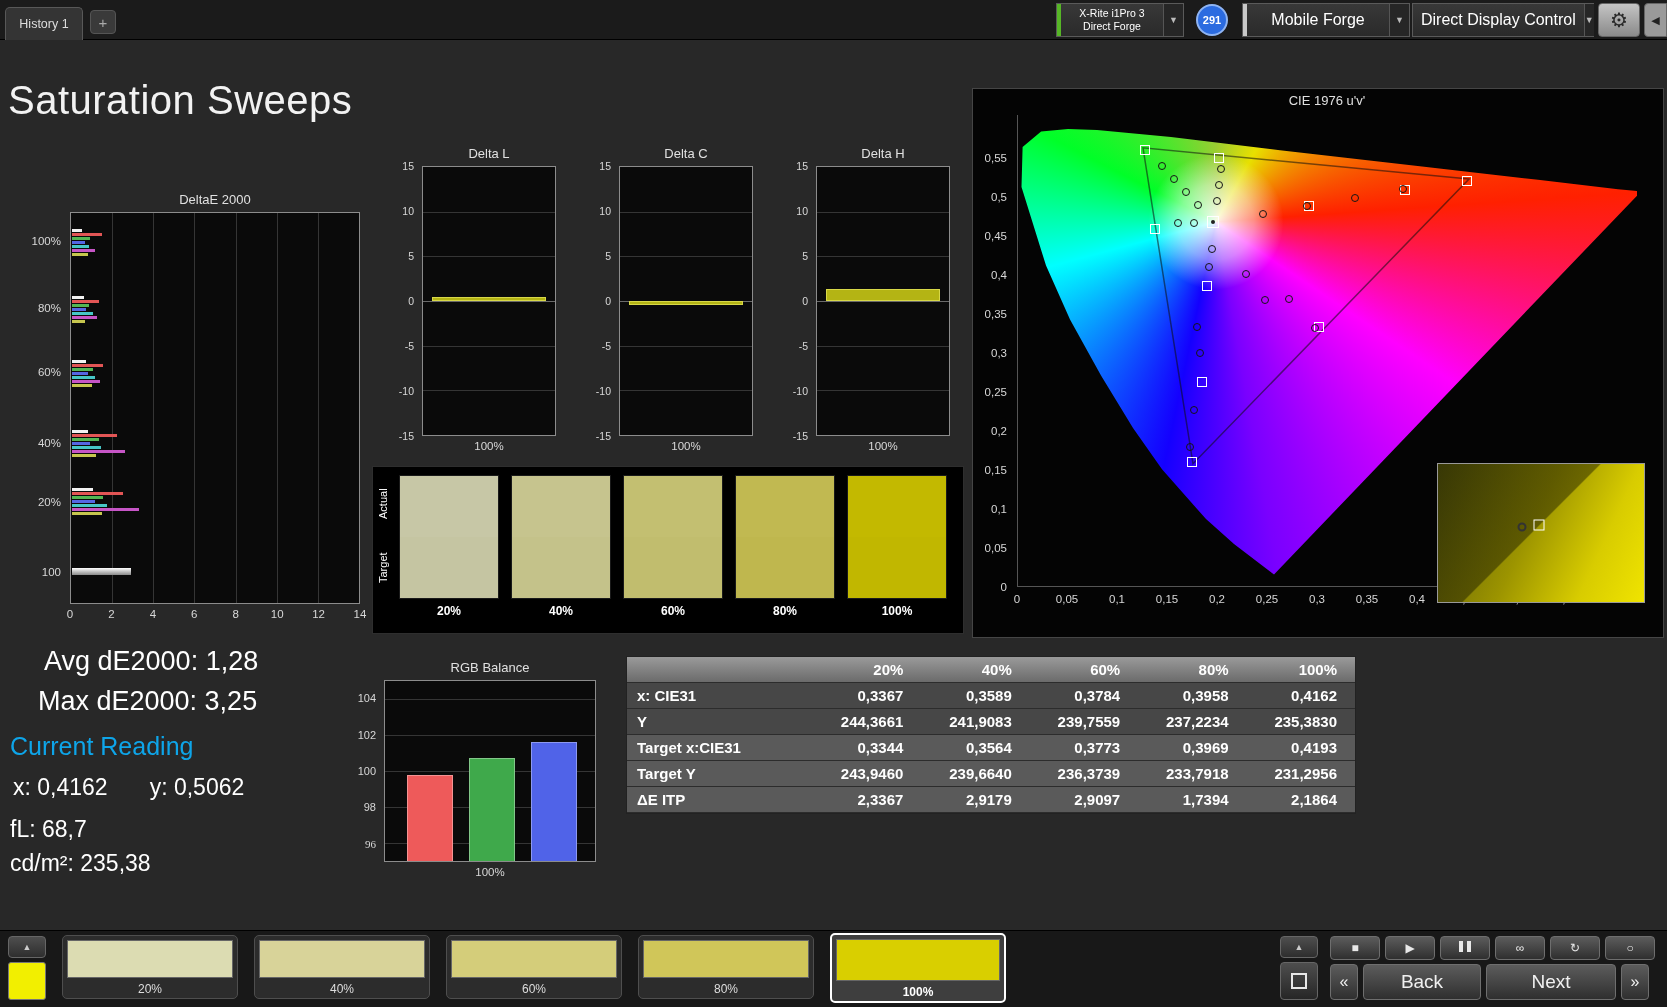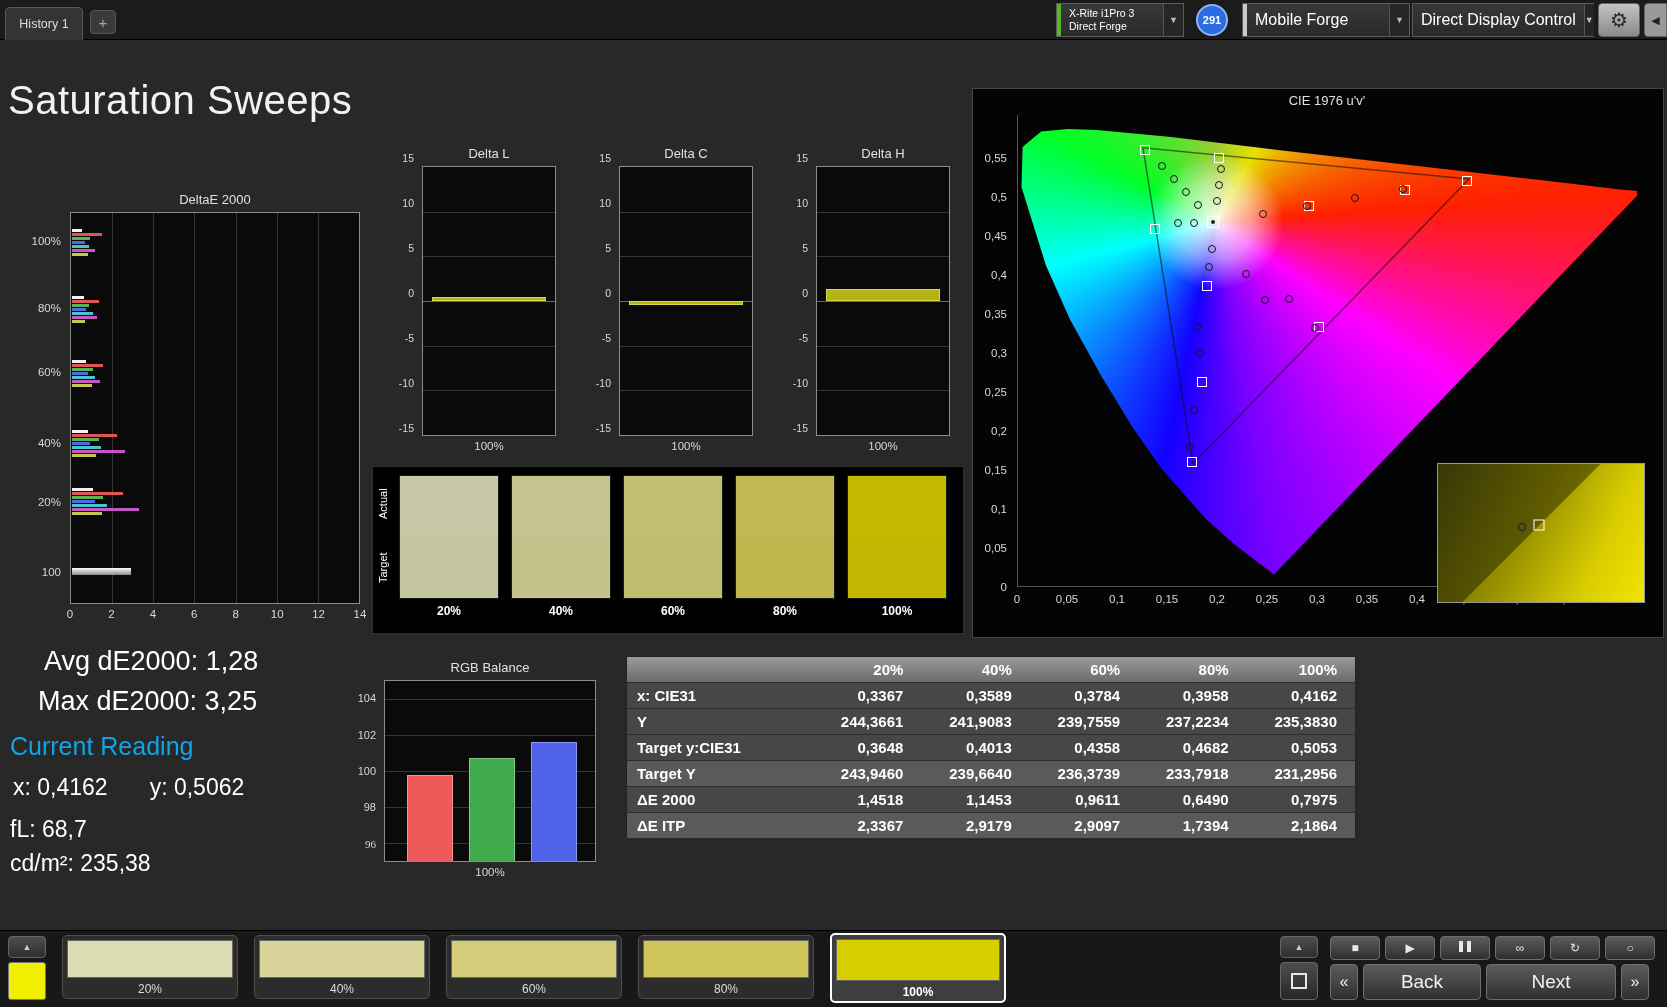--- a/index.html
+++ b/index.html
@@ -5,21 +5,21 @@
   * { margin:0; padding:0; box-sizing:border-box; }
   html,body { width:1667px; height:1007px; overflow:hidden; }
   body { position:relative; background:#282828; font-family:"Liberation Sans", sans-serif; color:#e8e8e8; }
 
   
   #topbar { position:absolute; left:0; top:0; width:1667px; height:40px; background:#1b1b1b; border-bottom:1px solid #000; z-index:40; }
   .tab { position:absolute; left:5px; top:7px; width:78px; height:33px; background:#343434; border:1px solid #585858; border-bottom:none; border-radius:5px 5px 0 0; font-size:12.5px; color:#ddd; display:flex; align-items:center; justify-content:center; cursor:default; }
   .addbtn { position:absolute; left:90px; top:10px; width:26px; height:24px; background:#3a3a3a; border:1px solid #555; border-radius:4px; color:#aaa; font-size:15px; line-height:1; display:flex; align-items:center; justify-content:center; }
   .widget { position:absolute; top:3px; height:34px; background:linear-gradient(#383838,#2a2a2a); border:1px solid #5a5a5a; display:flex; align-items:stretch; }
   .widget .stripe { width:4px; }
-  .widget .wtext { flex:1; display:flex; flex-direction:column; justify-content:center; padding:0 8px; white-space:nowrap; }
+  .widget .wtext { flex:1; display:flex; flex-direction:column; justify-content:center; padding:0 8px; white-space:nowrap;align-items:center; }
   .widget .l1 { font-size:10.5px; color:#fff; line-height:13px; }
   .widget .single { font-size:16px; color:#fff; }
   .widget .chev { width:20px; border-left:1px solid #555; display:flex; align-items:center; justify-content:center; color:#bbb; font-size:9px; background:#262626; }
   #meter-widget { left:1056px; width:128px; }
   #source-widget { left:1242px; width:168px; }
   #ddc-widget { left:1412px; width:182px; }
   .badge { position:absolute; left:1196px; top:4px; width:32px; height:32px; border-radius:50%; background:#2b6be0; border:2px solid #8fb4f2; color:#fff; font-size:11px; font-weight:bold; display:flex; align-items:center; justify-content:center; }
   #gear-btn { position:absolute; left:1598px; top:3px; width:42px; height:34px; background:linear-gradient(#c4c4c4,#8a8a8a); border:1px solid #666; border-radius:4px; color:#2a2a2a; font-size:20px; display:flex; align-items:center; justify-content:center; }
   #collapse-btn { position:absolute; left:1644px; top:3px; width:23px; height:34px; background:#9a9a9a; border:1px solid #666; border-radius:4px 0 0 4px; color:#222; font-size:11px; display:flex; align-items:center; justify-content:center; }
 
@@ -39,21 +39,21 @@
   #deltae .ctitle { left:42px; width:290px; }
   #deltae-ylabels { position:absolute; left:0; top:20px; width:38px; height:392px; }
   #deltae-plot { position:absolute; left:42px; top:20px; width:290px; height:392px; background:#0a0a0a; border:1px solid #8c8c8c; overflow:hidden; }
   #deltae-xaxis { position:absolute; left:42px; top:414px; width:290px; height:18px; }
   .bargroup { position:absolute; left:1px; right:0; }
   .hbar { height:3px; margin-bottom:1px; }
 
   
   .dpanel { position:absolute; top:146px; width:168px; height:318px; }
   .dpanel .ctitle { left:30px; width:134px; }
-  .dyax { position:absolute; left:0; top:12px; width:26px; height:270px; }
+  .dyax { position:absolute; left:0; top:20px; width:26px; height:270px; }
   .dyax .ax-y { font-size:10.5px; right:4px; }
   .dplot { position:absolute; left:30px; top:20px; width:134px; height:270px; background:#0a0a0a; border:1px solid #8c8c8c; overflow:hidden; }
   .dbar { position:absolute; left:7%; width:86%; min-height:3px; background:#b4b414; border:1px solid #d8d848; }
   .dxlab { position:absolute; left:30px; top:294px; width:134px; text-align:center; font-size:11.5px; color:#d8d8d8; }
 
   
   #sat-panel { position:absolute; left:372px; top:466px; width:592px; height:168px; background:#000; border:1px solid #2e2e2e; }
   .rot { position:absolute; left:4px; width:16px; font-size:11px; color:#fff; writing-mode:vertical-rl; transform:rotate(180deg); text-align:center; }
   #lab-actual { top:6px; height:62px; }
   #lab-target { top:70px; height:62px; }
@@ -498,44 +498,36 @@
       <div class="tcell">0,4162</div>
     </div>
     <div class="trow odd">
       <div class="tcell tlabel">Y</div>
       <div class="tcell">244,3661</div>
       <div class="tcell">241,9083</div>
       <div class="tcell">239,7559</div>
       <div class="tcell">237,2234</div>
       <div class="tcell">235,3830</div>
     </div>
-    <div class="trow odd">
-      <div class="tcell tlabel">Target y:CIE31</div>
-      <div class="tcell">0,3648</div>
-      <div class="tcell">0,4013</div>
-      <div class="tcell">0,4358</div>
-      <div class="tcell">0,4682</div>
-      <div class="tcell">0,5053</div>
+    <div class="trow even">
+      <div class="tcell tlabel">Target x:CIE31</div>
+      <div class="tcell">0,3344</div>
+      <div class="tcell">0,3564</div>
+      <div class="tcell">0,3773</div>
+      <div class="tcell">0,3969</div>
+      <div class="tcell">0,4193</div>
     </div>
     <div class="trow even">
       <div class="tcell tlabel">Target Y</div>
       <div class="tcell">243,9460</div>
       <div class="tcell">239,6640</div>
       <div class="tcell">236,3739</div>
       <div class="tcell">233,7918</div>
       <div class="tcell">231,2956</div>
     </div>
-    <div class="trow odd">
-      <div class="tcell tlabel">ΔE 2000</div>
-      <div class="tcell">1,4518</div>
-      <div class="tcell">1,1453</div>
-      <div class="tcell">0,9611</div>
-      <div class="tcell">0,6490</div>
-      <div class="tcell">0,7975</div>
-    </div>
     <div class="trow even">
       <div class="tcell tlabel">ΔE ITP</div>
       <div class="tcell">2,3367</div>
       <div class="tcell">2,9179</div>
       <div class="tcell">2,9097</div>
       <div class="tcell">1,7394</div>
       <div class="tcell">2,1864</div>
     </div>
   </section>
 

